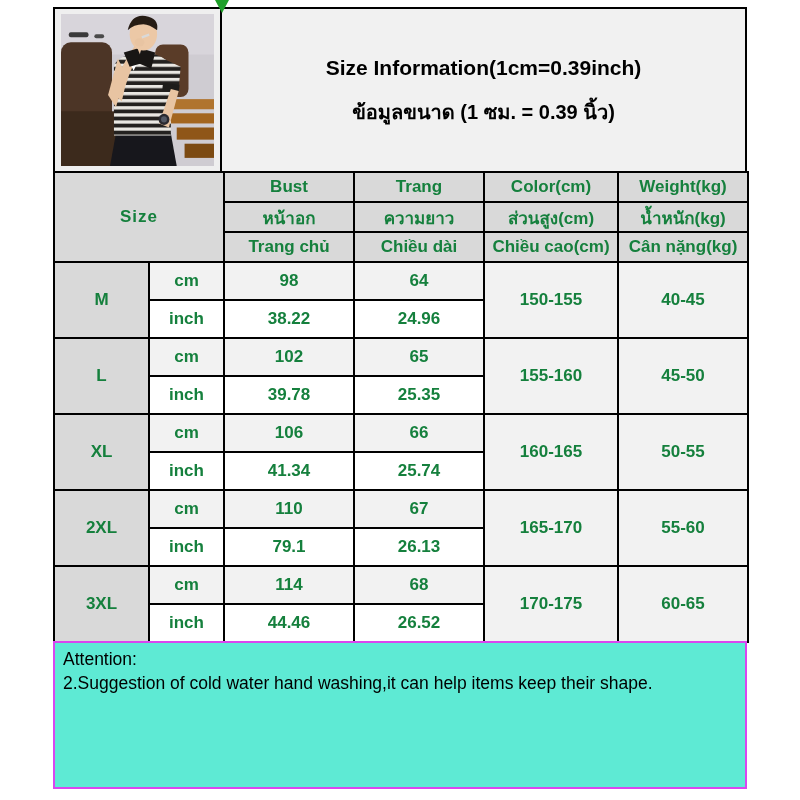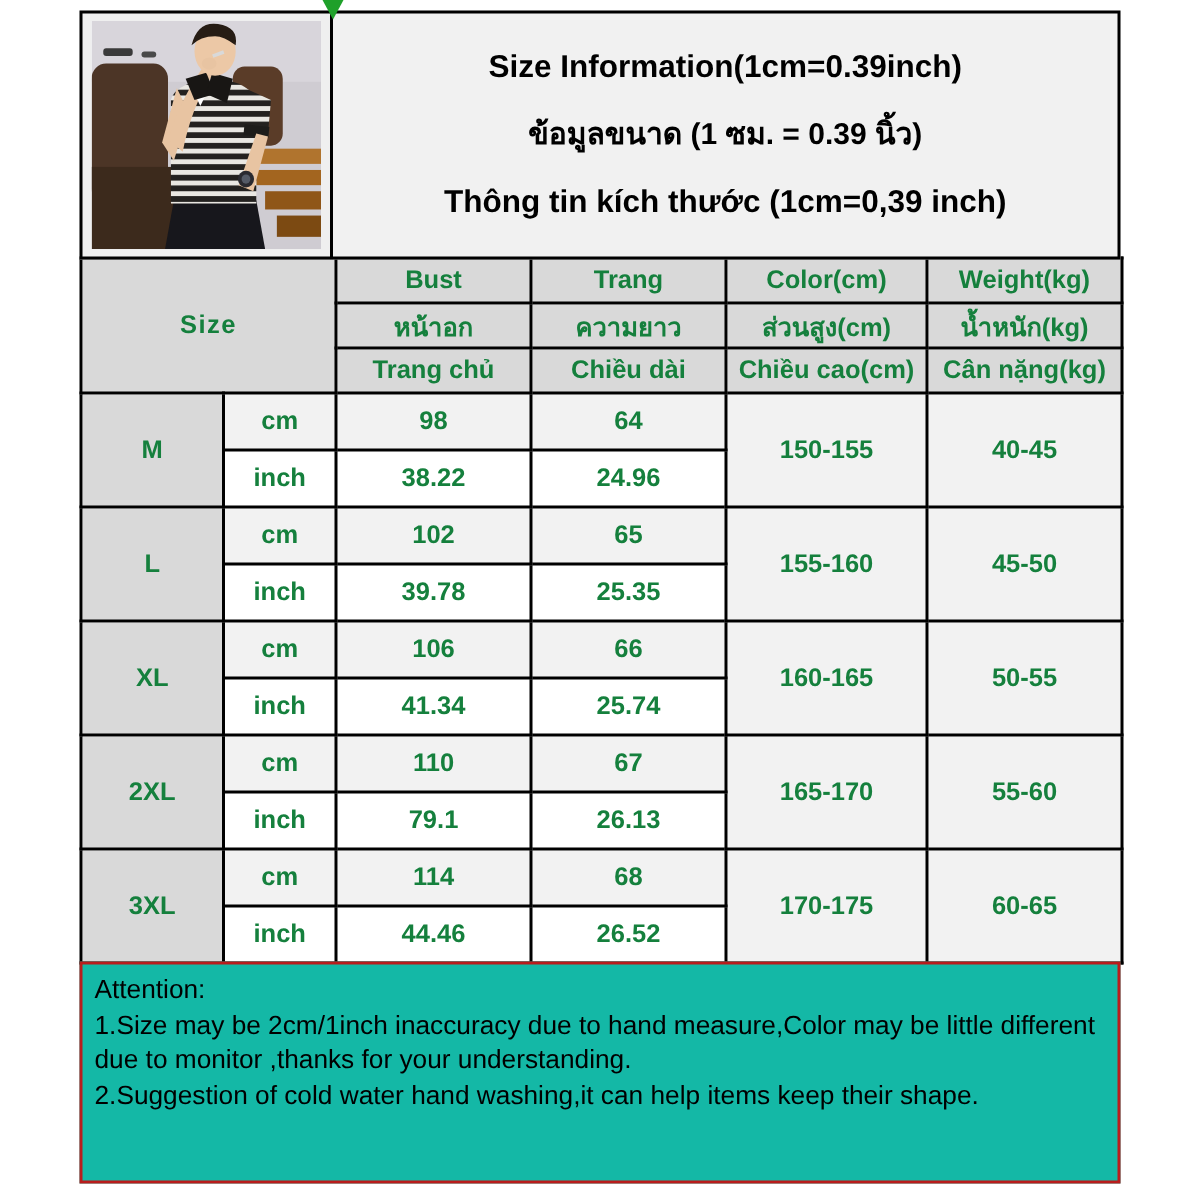--- a/index.html
+++ b/index.html
@@ -30,22 +30,22 @@
     color:#15803d; font-weight:bold; font-size:17px; padding:0; overflow:hidden;}
   tr.hdr td{height:28px; background:#d9d9d9;}
   td.size-head{background:#ececec; font-size:36px; letter-spacing:1px;margin-left:16px;}
   tr.data-row td{height:36px;}
   td.size-label{background:#d9d9d9; font-size:19px;}
   td.cell-light{background:#f2f2f2;}
   td.cell-white{background:#ffffff;}
   td.range-cell{background:#f2f2f2;}
 
   
-  .attention{box-sizing:border-box; border:2px solid #b91c1c; margin-top:-2px;
-    min-height:148px; background:#14b8a6; padding:5px 8px 10px 8px;}
+  .attention{box-sizing:border-box; border:2px solid #d946ef; margin-top:-2px;
+    min-height:148px; background:#5eead4; padding:5px 8px 10px 8px;}
   .attention div{font-size:17.5px; color:#000; line-height:1.35; font-weight:normal;}
 </style>
 </head>
 <body>
 
 <div class="canvas">
   <div class="sheet">
 
     <div class="corner-triangle"></div>
 
@@ -98,21 +98,20 @@
             <path d="M68 16 Q72 0 86 2 Q100 4 98 16 Q90 10 84 10 Q74 10 68 16 Z" fill="#261c14"></path>
 
             <ellipse cx="80" cy="28" rx="5" ry="4" fill="#e8c4a2"></ellipse>
             <rect x="82" y="22" width="8" height="2.4" fill="#d9d9d9" transform="rotate(-20 82 22)"></rect>
           </svg>
         </div>
       </div>
       <div class="title-cell">
         <div class="title-line en">Size Information(1cm=0.39inch)</div>
         <div class="title-line th">ข้อมูลขนาด (1 ซม. = 0.39 นิ้ว)</div>
-        <div class="title-line vi">Thông tin kích thước (1cm=0,39 inch)</div>
       </div>
     </div>
 
     <table class="size-table">
       <colgroup>
         <col style="width:95px">
           <col style="width:75px">
           <col style="width:130px">
         <col style="width:130px">
           <col style="width:134px">
@@ -206,18 +205,17 @@
         <tr class="data-row">
           <td class="cell-white">inch</td>
           <td class="cell-white">44.46</td>
           <td class="cell-white">26.52</td>
         </tr>
       </tbody>
     </table>
 
     <div class="attention">
       <div>Attention:</div>
-      <div>1.Size may be 2cm/1inch inaccuracy due to hand measure,Color may be little different due to monitor ,thanks for your understanding.</div>
       <div>2.Suggestion of cold water hand washing,it can help items keep their shape.</div>
     </div>
 
   </div>
 </div>
 
 </body></html>

